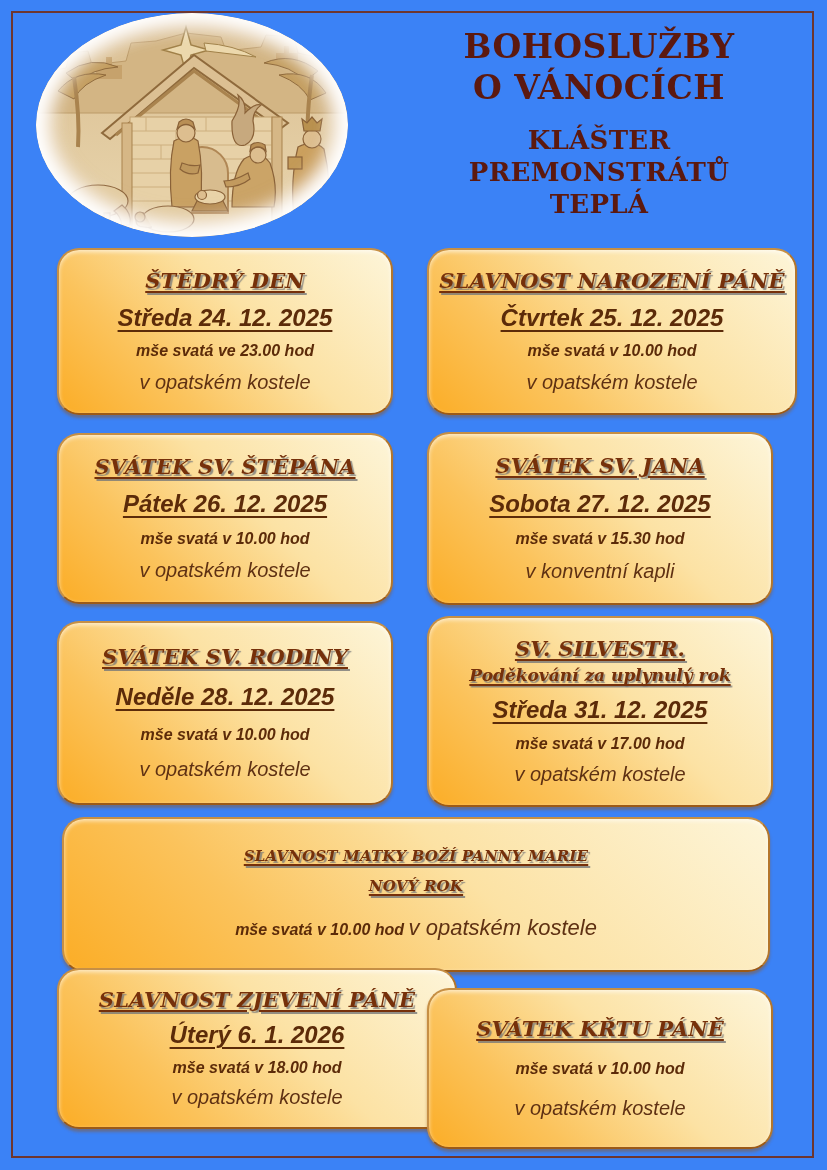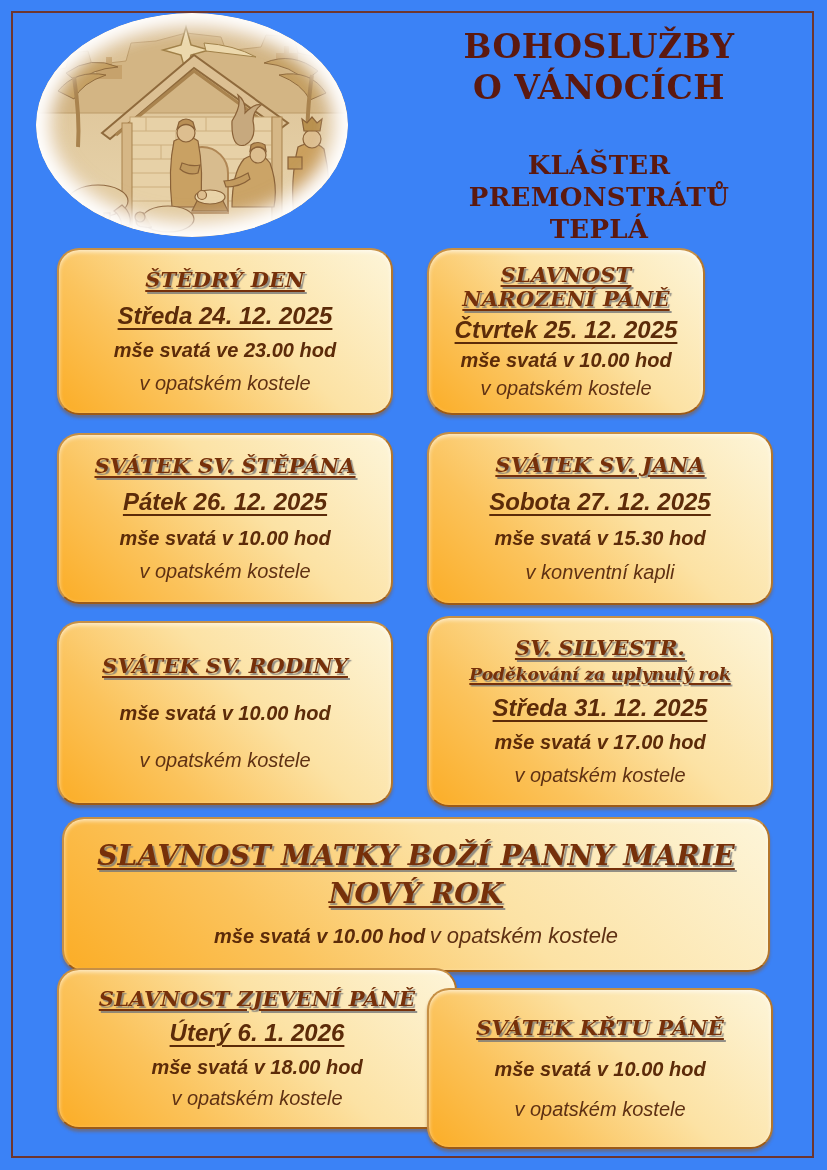--- a/index.html
+++ b/index.html
@@ -10,21 +10,21 @@
   .page-border{
     position:absolute;left:11px;top:11px;right:13px;bottom:12px;
     border:2px solid #6E362F;pointer-events:none;
   }
   
   .header{
     position:absolute;left:403px;top:26px;width:392px;text-align:center;
     color:#5C190F;font-family:"DejaVu Serif",serif;font-weight:bold;
   }
   .title-line{font-size:33px;line-height:41px;letter-spacing:.5px;}
-  .subtitle{margin-top:41px;}
+  .subtitle{margin-top:16px;}
   .subtitle-line{font-size:26px;line-height:32px;letter-spacing:.3px;}
   
   .oval-wrap{
     position:absolute;left:36px;top:13px;width:312px;height:224px;
     border-radius:50%;overflow:hidden;
   }
   .oval-feather{
     position:absolute;inset:0;border-radius:50%;
     box-shadow:inset 0 0 18px 14px #ffffff, inset 0 -4px 22px 10px rgba(221,182,170,.35);
     pointer-events:none;
@@ -50,29 +50,29 @@
     text-decoration:underline;text-decoration-thickness:2px;text-underline-offset:3px;
     text-shadow:1.5px 1.5px 1px rgba(120,120,120,.8);
   }
   .c-date{
     font-family:"Liberation Sans",sans-serif;font-style:italic;font-weight:bold;
     font-size:24px;color:#5C2B09;
     text-decoration:underline;text-decoration-thickness:2px;text-underline-offset:4px;
   }
   .c-time{
     font-family:"Liberation Sans",sans-serif;font-style:italic;font-weight:bold;
-    font-size:20px;color:#5C2B09;
+    font-size:16px;color:#5C2B09;
   }
   .c-place{
     font-family:"Liberation Sans",sans-serif;font-style:italic;font-weight:normal;
     font-size:20px;color:#5F3113;
   }
   .c-timeline{white-space:nowrap;}
   .c-timeline .c-place{font-size:22px;}
-  .wide .c-title{font-size:28px;}
+  .wide .c-title{font-size:15px;}
 </style>
 </head>
 <body>
 
 <div class="page">
   <div class="page-border"></div>
 
   <div class="oval-wrap">
     <svg width="312" height="224" viewBox="0 0 312 224">
       <defs>
@@ -186,21 +186,21 @@
       <div class="subtitle-line">TEPLÁ</div>
     </div>
   </div>
 
   <div class="card" style="left:57px;top:248px;width:336px;height:167px;">
     <div class="c-title">ŠTĚDRÝ DEN</div>
     <div class="c-date">Středa 24. 12. 2025</div>
     <div class="c-time">mše svatá ve 23.00 hod</div>
     <div class="c-place">v opatském kostele</div>
   </div>
-  <div class="card" style="left:427px;top:248px;width:278px;height:167px;border-radius:25px;">
+  <div class="card" style="left:427px;top:248px;width:370px;height:167px;">
     <div class="c-title">SLAVNOST NAROZENÍ PÁNĚ</div>
     <div class="c-date">Čtvrtek 25. 12. 2025</div>
     <div class="c-time">mše svatá v 10.00 hod</div>
     <div class="c-place">v opatském kostele</div>
   </div>
 
   <div class="card" style="left:57px;top:433px;width:336px;height:171px;">
     <div class="c-title">SVÁTEK SV. ŠTĚPÁNA</div>
     <div class="c-date">Pátek 26. 12. 2025</div>
     <div class="c-time">mše svatá v 10.00 hod</div>
@@ -208,20 +208,21 @@
   </div>
   <div class="card" style="left:427px;top:432px;width:346px;height:173px;">
     <div class="c-title">SVÁTEK SV. JANA</div>
     <div class="c-date">Sobota 27. 12. 2025</div>
     <div class="c-time">mše svatá v 15.30 hod</div>
     <div class="c-place">v konventní kapli</div>
   </div>
 
   <div class="card" style="left:57px;top:621px;width:336px;height:184px;">
     <div class="c-title">SVÁTEK SV. RODINY</div>
+    <div class="c-date">Neděle 28. 12. 2025</div>
     <div class="c-time">mše svatá v 10.00 hod</div>
     <div class="c-place">v opatském kostele</div>
   </div>
   <div class="card" style="left:427px;top:616px;width:346px;height:191px;">
     <div class="c-title">SV. SILVESTR.</div>
     <div class="c-subtitle">Poděkování za uplynulý rok</div>
     <div class="c-date">Středa 31. 12. 2025</div>
     <div class="c-time">mše svatá v 17.00 hod</div>
     <div class="c-place">v opatském kostele</div>
   </div>

